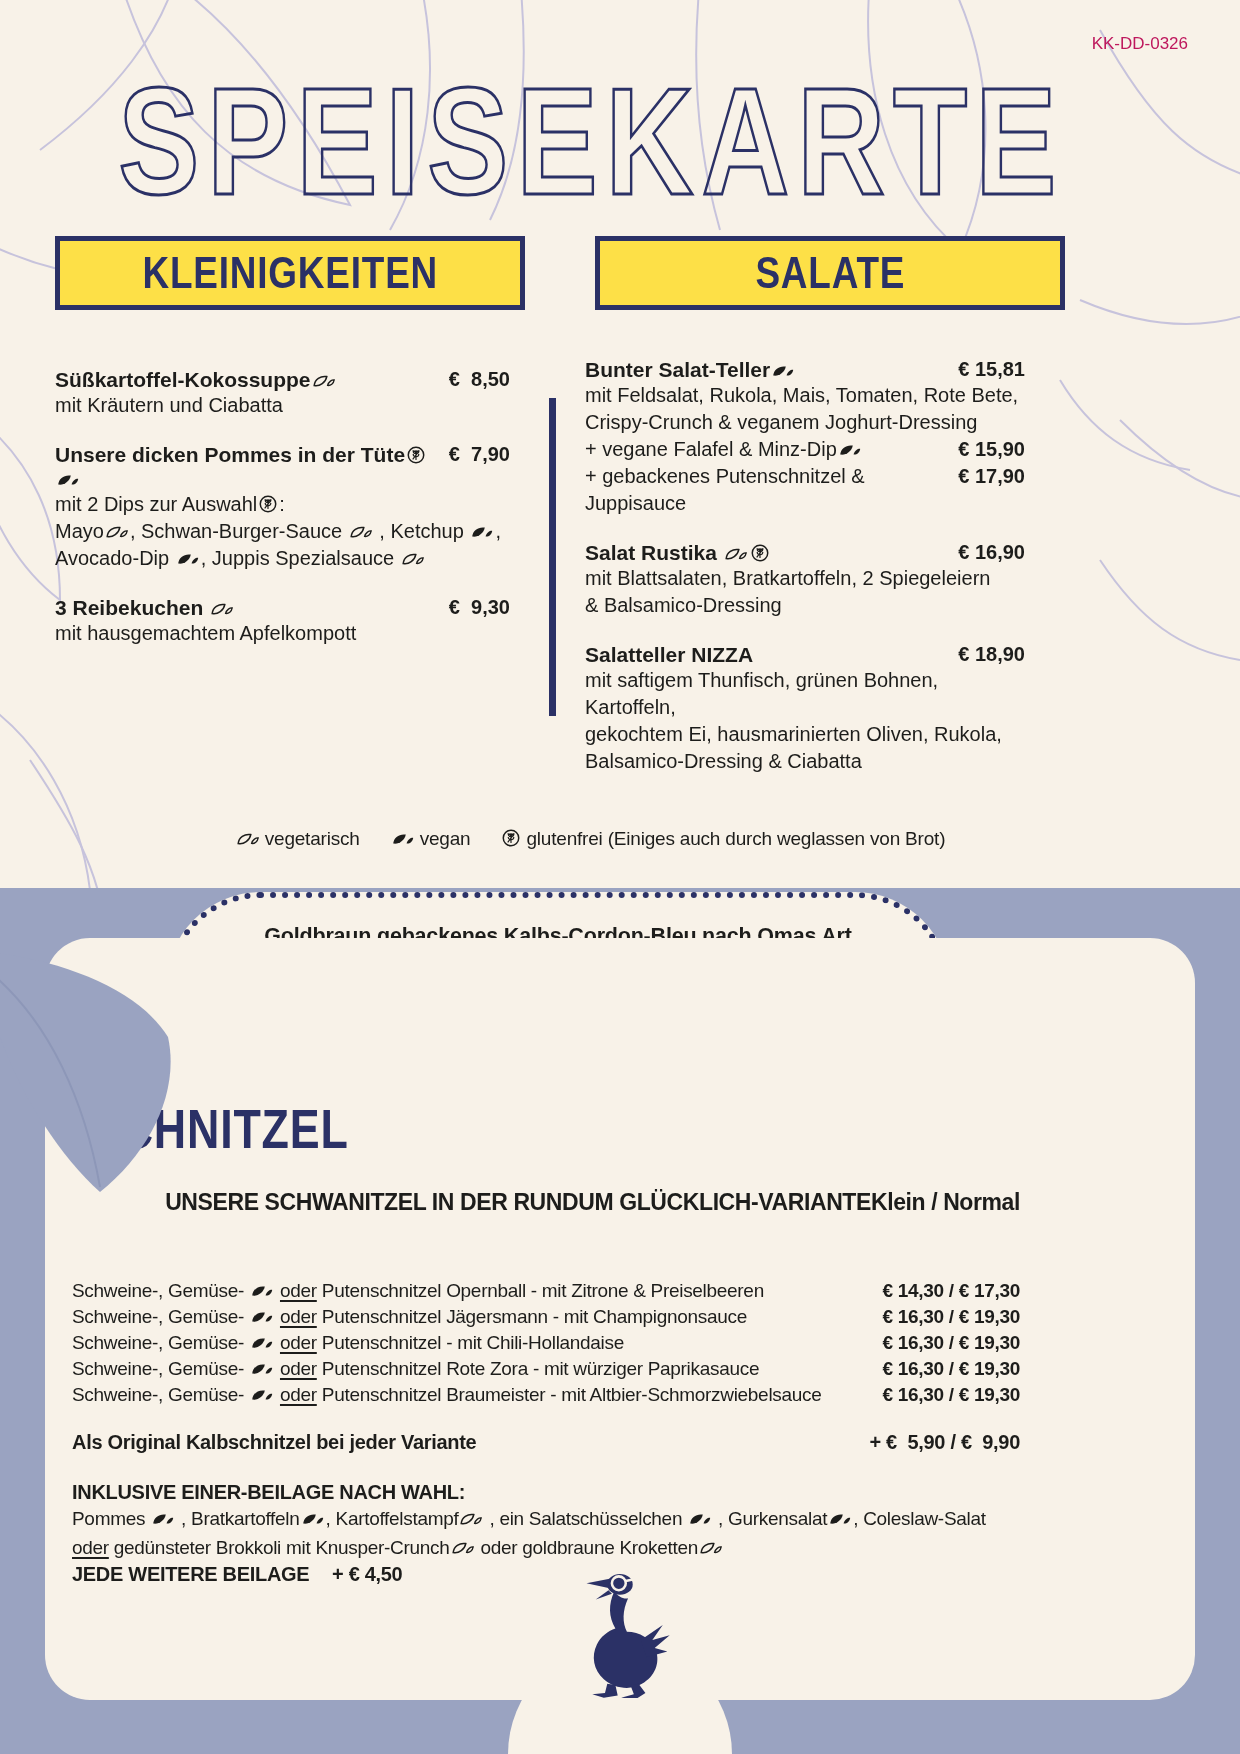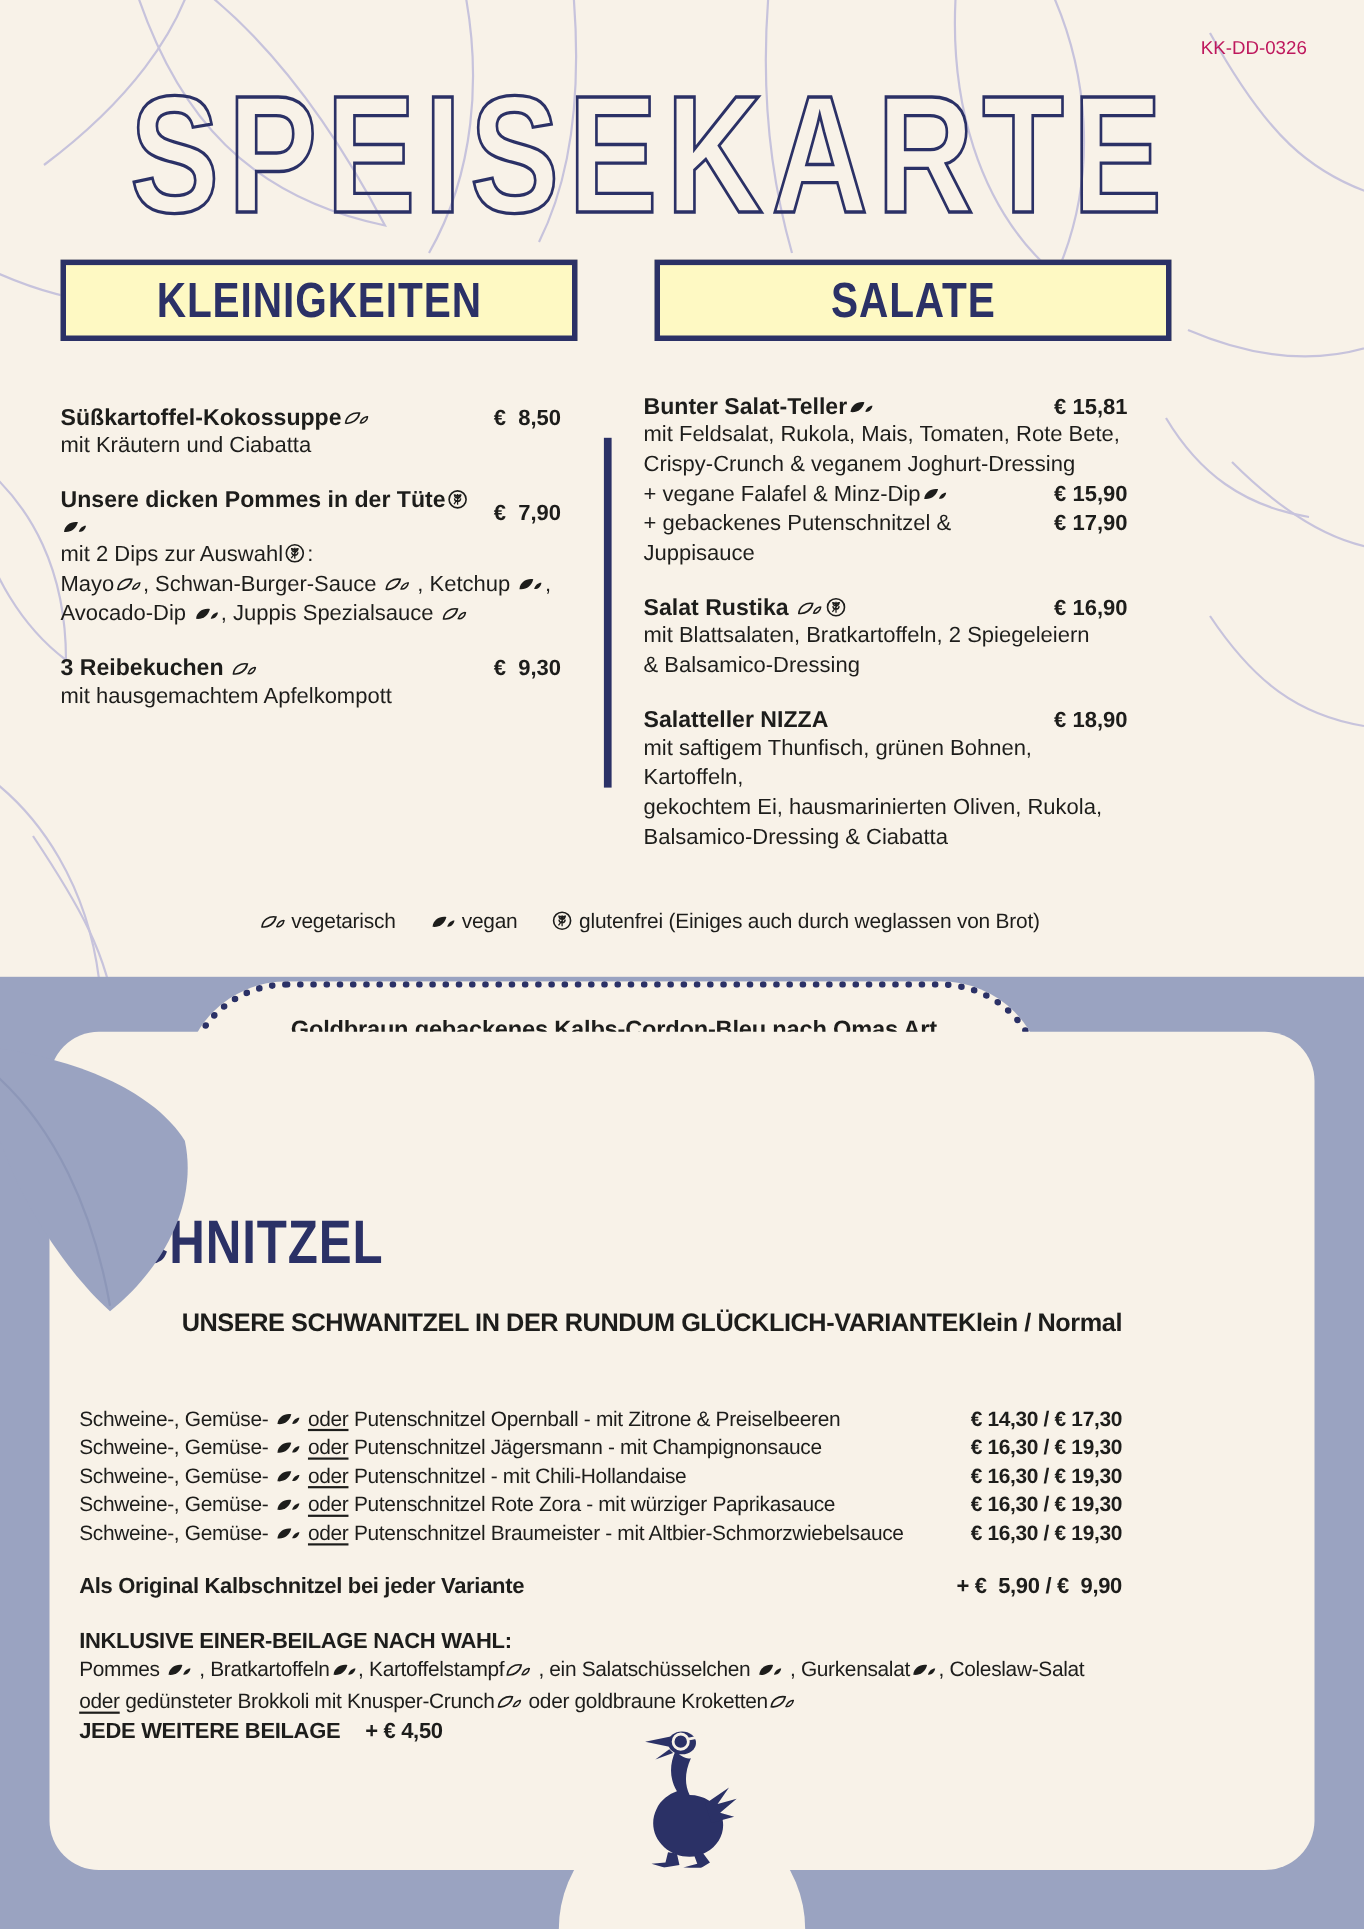--- a/index.html
+++ b/index.html
@@ -6,32 +6,32 @@
   .page{position:relative;width:1240px;height:1754px;margin:0 auto;background:#f8f2e8;
         overflow:hidden;font-family:"Liberation Sans",sans-serif;color:#1d1d1b;}
   svg.deco{position:absolute;left:0;top:0;pointer-events:none;}
   .code{position:absolute;top:34px;right:52px;font-size:17px;letter-spacing:0;color:#be185d;}
   .title-wrap{position:absolute;top:62px;left:0;width:1140px;text-align:center;}
   .title-text{display:inline-block;font-size:152px;font-weight:700;letter-spacing:10px;
       transform:scaleX(.80);transform-origin:center;color:#2b3166;line-height:1.05;white-space:nowrap;}
   @supports(-webkit-text-stroke:1px black){
     .title-text{color:transparent;-webkit-text-stroke:3px #2b3166;}
   }
-  .hdr-box{position:absolute;top:236px;height:64px;background:#fef9c3;border:5px solid #2b3166;
+  .hdr-box{position:absolute;top:236px;height:64px;background:#fde047;border:5px solid #2b3166;
       display:flex;align-items:center;justify-content:center;}
   .hdr-box span{display:inline-block;font-size:45px;font-weight:700;color:#2b3166;
       transform:scaleX(.82);letter-spacing:1px;white-space:nowrap;}
   .box-left{left:55px;width:460px;}
   .box-right{left:595px;width:460px;}
   .col{position:absolute;}
   .col-left{left:55px;top:368px;width:455px;}
   .col-right{left:585px;top:358px;width:440px;}
   .divider{position:absolute;left:549px;top:398px;width:7px;height:318px;background:#2b3166;}
   .menu-item{margin-bottom:24px;}
-  .item-line{display:flex;justify-content:space-between;align-items:center;}
+  .item-line{display:flex;justify-content:space-between;align-items:flex-start;}
   .item-name{font-weight:700;font-size:21px;white-space:pre-wrap;}
   .price{font-weight:700;font-size:20px;white-space:pre;}
   .desc{font-size:20px;line-height:27px;white-space:pre-wrap;}
   .addon-line{display:flex;justify-content:space-between;align-items:baseline;
       font-size:20px;line-height:27px;white-space:pre-wrap;}
   .gi{vertical-align:-2px;margin:0 2px;}
   .und{text-decoration:underline;text-underline-offset:3px;text-decoration-thickness:2px;}
   .legend{position:absolute;top:828px;left:0;width:1180px;display:flex;justify-content:center;
       gap:30px;font-size:19px;letter-spacing:-0.2px;}
   .legend-item{display:flex;align-items:flex-end;gap:4px;white-space:pre;}

